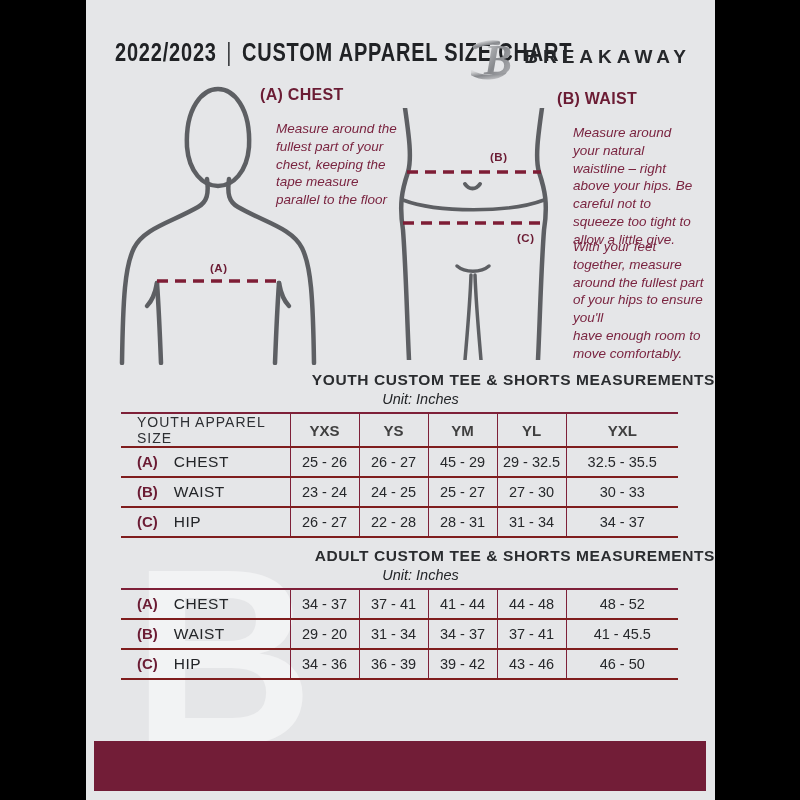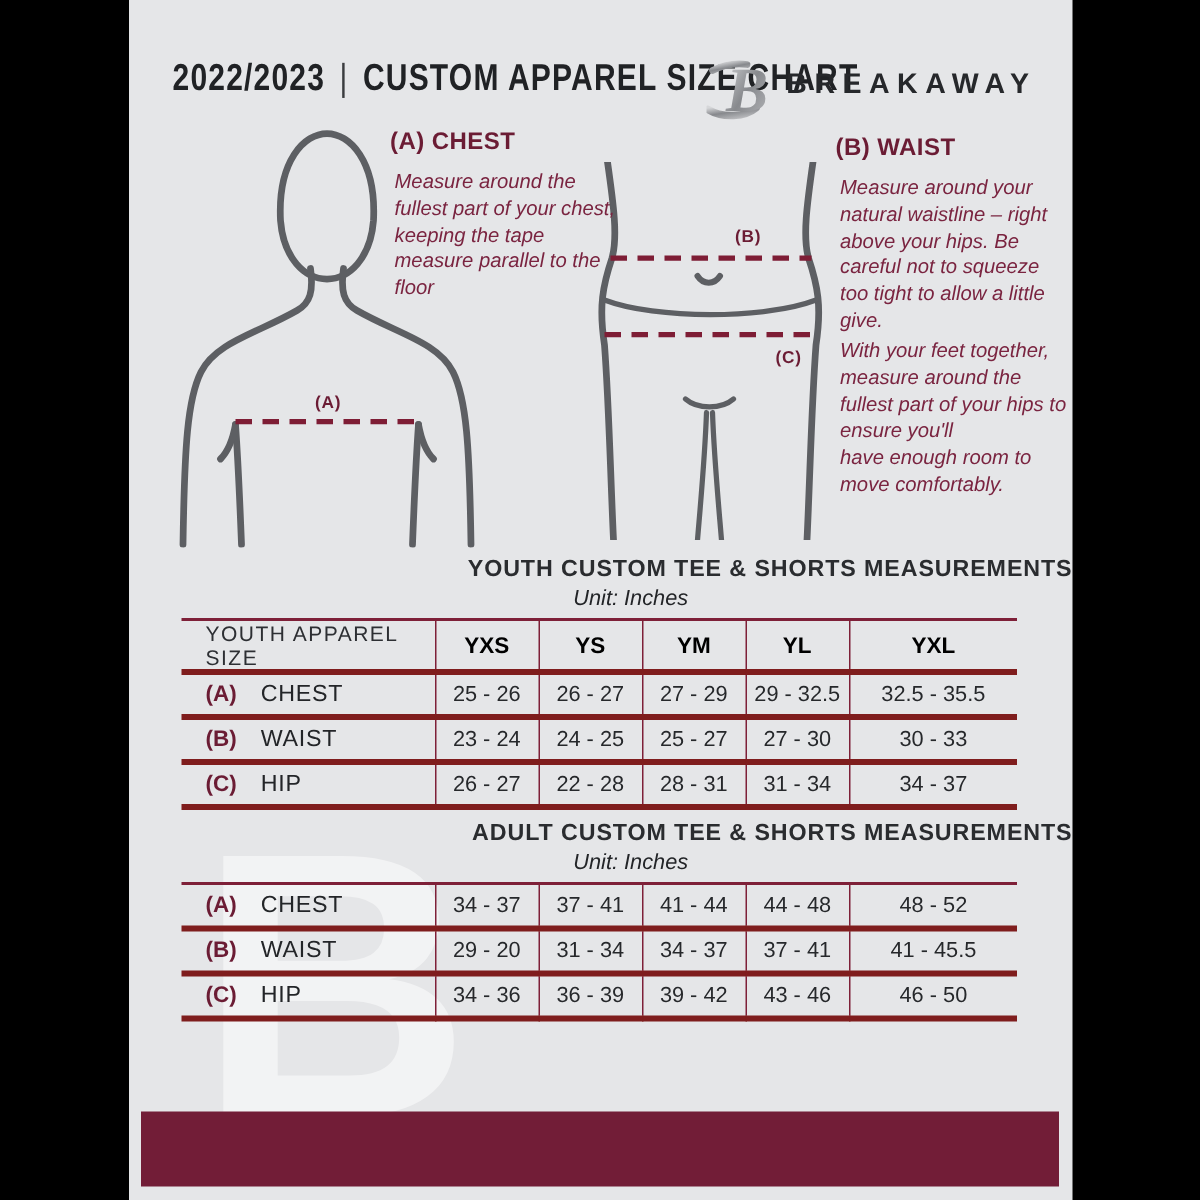--- a/index.html
+++ b/index.html
@@ -10,46 +10,46 @@
   .header{position:absolute;top:32px;left:0;width:100%;height:46px;}
   .hdr-title{position:absolute;left:29px;top:6px;font-weight:bold;font-size:25px;color:#202225;
              letter-spacing:1px;transform:scaleX(.8);transform-origin:left top;white-space:nowrap;}
   .hdr-sep{margin:0 12px;font-weight:normal;color:#3a3c3f;}
   .brand{position:absolute;right:24px;top:2px;display:flex;align-items:center;gap:9px;}
   .brand-name{font-weight:bold;font-size:19px;letter-spacing:5px;color:#26282b;}
 
   
   .instr{position:absolute;}
   .instr h3{margin:0 0 8px 0;font-size:16px;font-weight:bold;color:#6b1c34;letter-spacing:.3px;}
-  .instr p{margin:3px;font-size:13.5px;font-style:italic;line-height:1.32;color:#7a2440;white-space:pre-line;}
+  .instr p{margin:16px;font-size:13.5px;font-style:italic;line-height:1.32;color:#7a2440;white-space:pre-line;}
   #instr-a{left:174px;top:86px;width:160px;}
   #instr-b{left:471px;top:90px;width:158px;}
   #instr-c{left:471px;top:222px;width:165px;}
 
   .fig{position:absolute;}
   #fig-upper{left:24px;top:75px;}
   #fig-lower{left:309px;top:108px;}
   .fig text{font-family:"Liberation Sans",sans-serif;font-size:11.5px;font-weight:bold;fill:#6b1c34;letter-spacing:.5px;}
 
   
   .sec-title{position:absolute;left:0;width:100%;text-align:right;font-weight:bold;font-size:15.5px;
              color:#2a2c2f;letter-spacing:.6px;}
   .sec-unit{position:absolute;left:0;width:100%;text-align:center;font-size:14.5px;font-style:italic;color:#232528;padding-left:20px;}
   #youth-title{top:371px;} #youth-unit{top:391px;}
   #adult-title{top:547px;} #adult-unit{top:567px;}
 
   
   table.size-table{position:absolute;left:35px;width:557px;border-collapse:collapse;table-layout:fixed;
                    border-top:2px solid #7e2038;}
   #youth-table{top:412px;} #adult-table{top:588px;}
-  .size-table tr{height:30px;border-bottom:4px solid #7f1d1d;}
+  .size-table tr{height:30px;border-bottom:2px solid #7f1d1d;}
   .size-table td{border-left:1.5px solid #7e2038;text-align:center;vertical-align:middle;
                  font-size:14.5px;color:#26282b;padding:0;}
   .size-table td:first-child{border-left:none;text-align:left;padding-left:16px;}
-  .size-table td.colhead{font-weight:bold;font-size:15px;color:#000000;}
+  .size-table td.colhead{font-weight:bold;font-size:15px;color:#404040;}
   .size-table td.tblcorner{font-weight:normal;font-size:14px;letter-spacing:1px;color:#2d2f33;}
   .rowkey{color:#6b1c34;font-weight:bold;font-size:15px;margin-right:6px;}
   .rowlabel{font-size:15.5px;color:#232528;letter-spacing:.5px;margin-left:10px;}
 
   
   .watermark{position:absolute;left:46px;top:532px;font-size:252px;line-height:1;font-weight:bold;
              color:rgba(255,255,255,.5);z-index:0;user-select:none;}
   .footer-bar{position:absolute;left:8px;top:741px;width:612px;height:50px;background:#721d37;}
   .content{position:relative;z-index:1;}
 </style>
@@ -144,21 +144,21 @@
         <td class="colhead">YXS</td>
         <td class="colhead">YS</td>
         <td class="colhead">YM</td>
         <td class="colhead">YL</td>
         <td class="colhead">YXL</td>
       </tr>
       <tr>
         <td><span class="rowkey">(A)</span><span class="rowlabel">CHEST</span></td>
         <td>25 - 26</td>
         <td>26 - 27</td>
-        <td>27 - 29</td>
+        <td>45 - 29</td>
         <td>29 - 32.5</td>
         <td>32.5 - 35.5</td>
       </tr>
       <tr>
         <td><span class="rowkey">(B)</span><span class="rowlabel">WAIST</span></td>
         <td>23 - 24</td>
         <td>24 - 25</td>
         <td>25 - 27</td>
         <td>27 - 30</td>
         <td>30 - 33</td>

